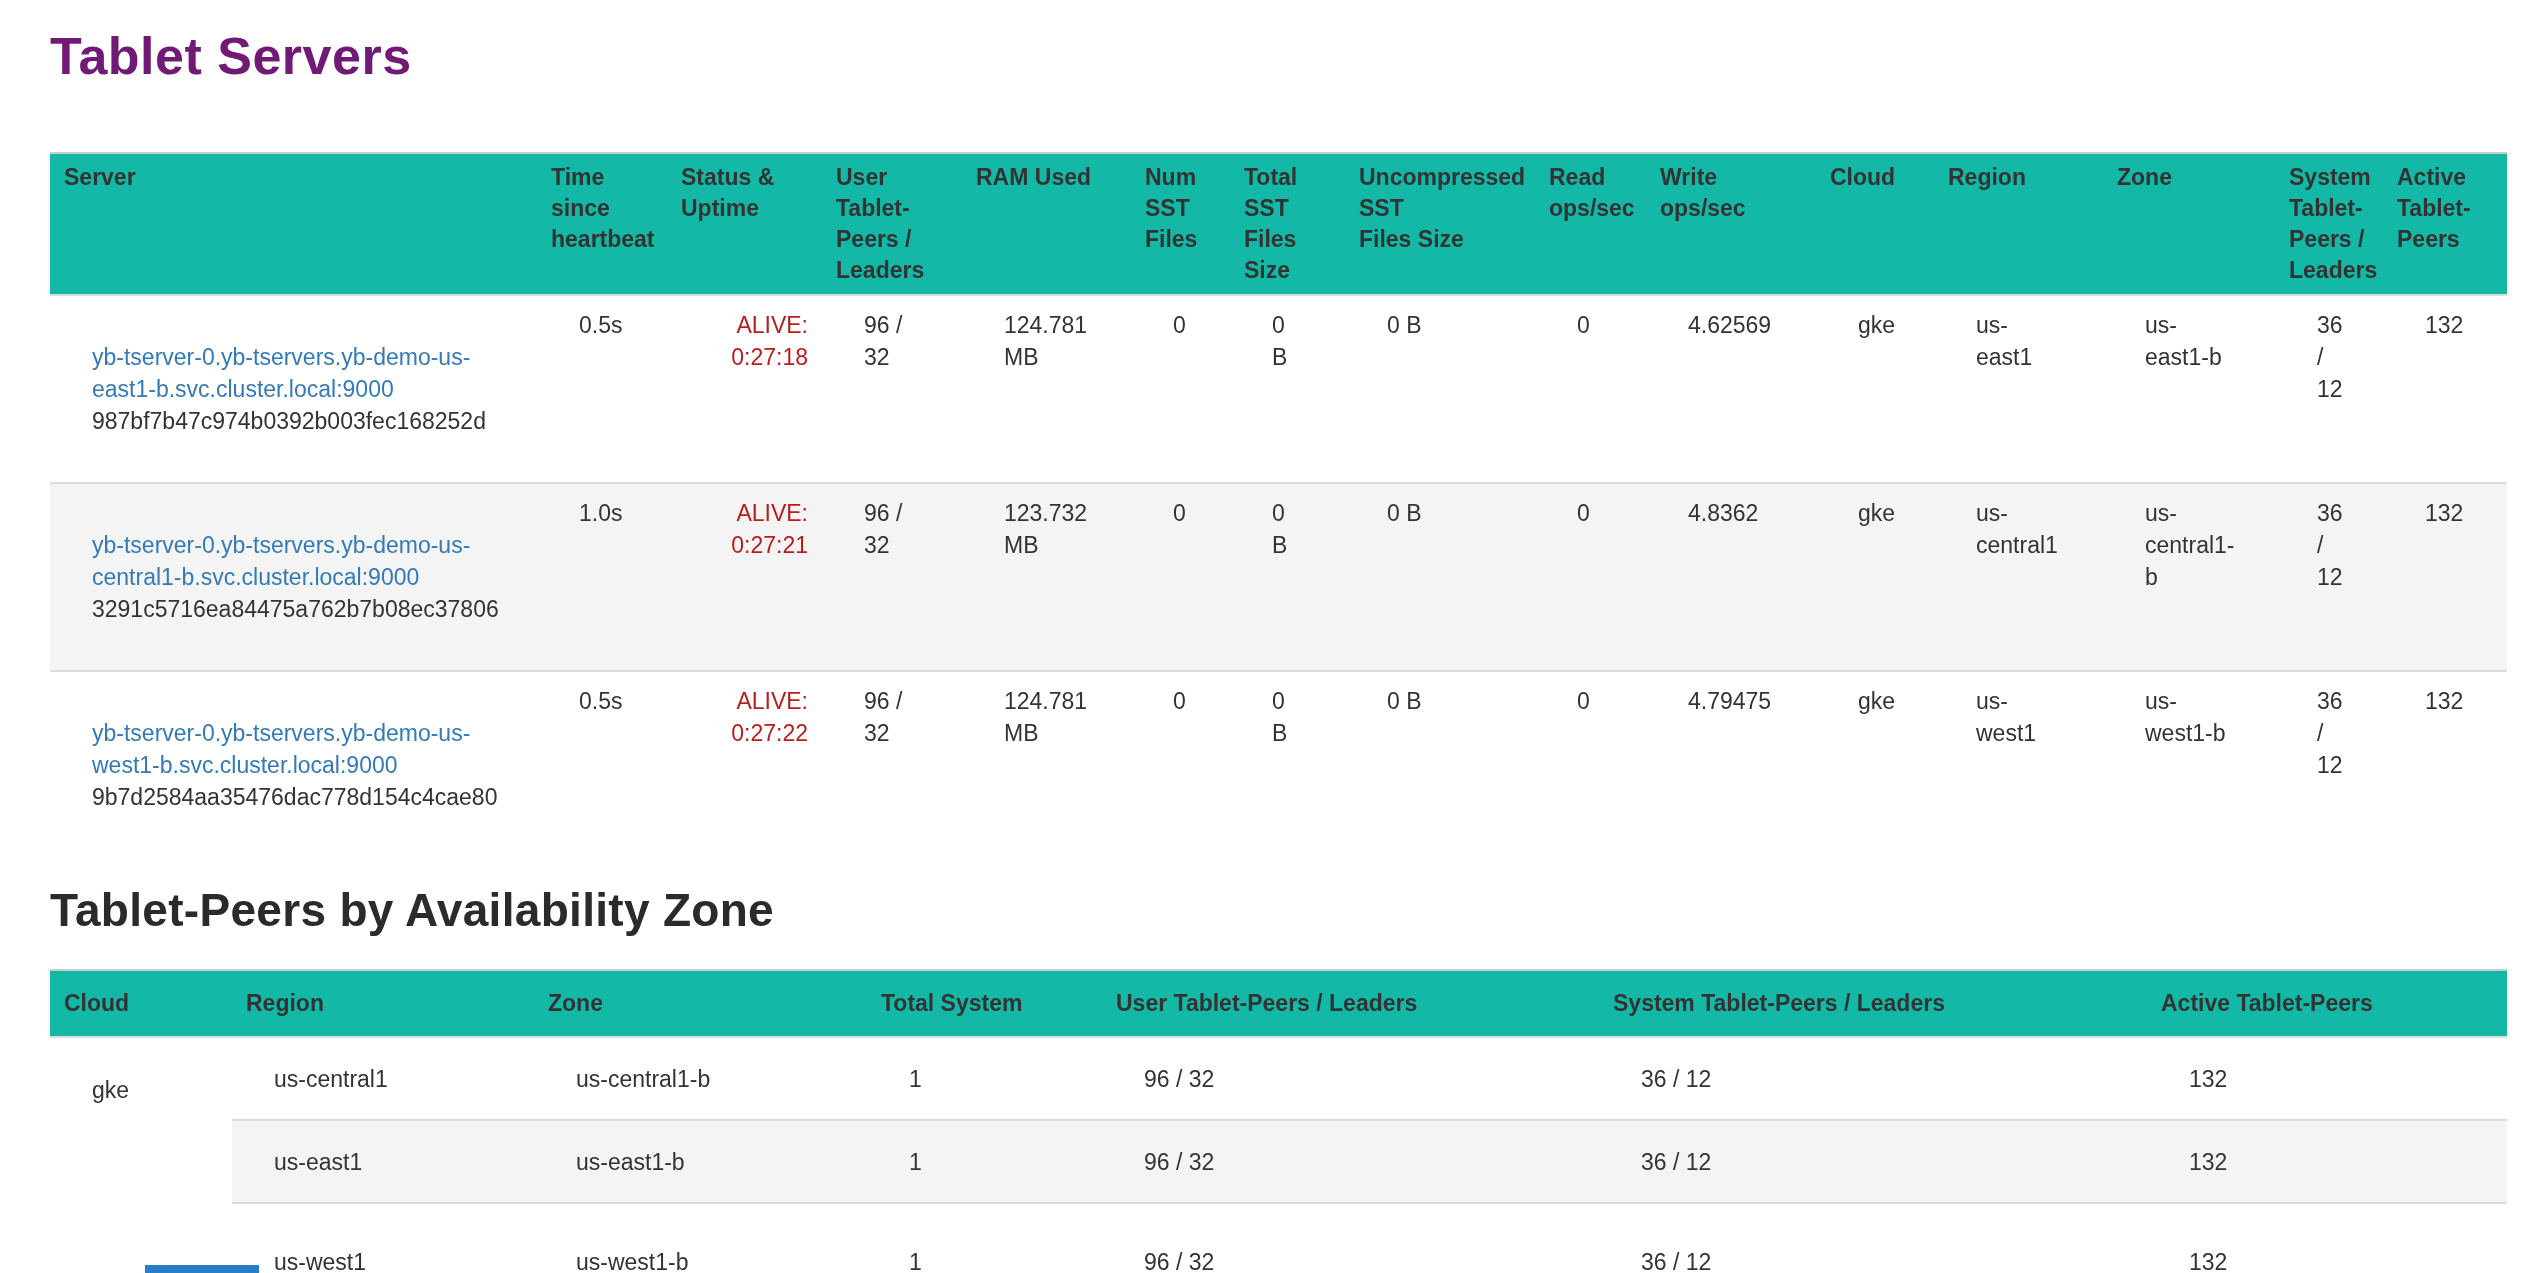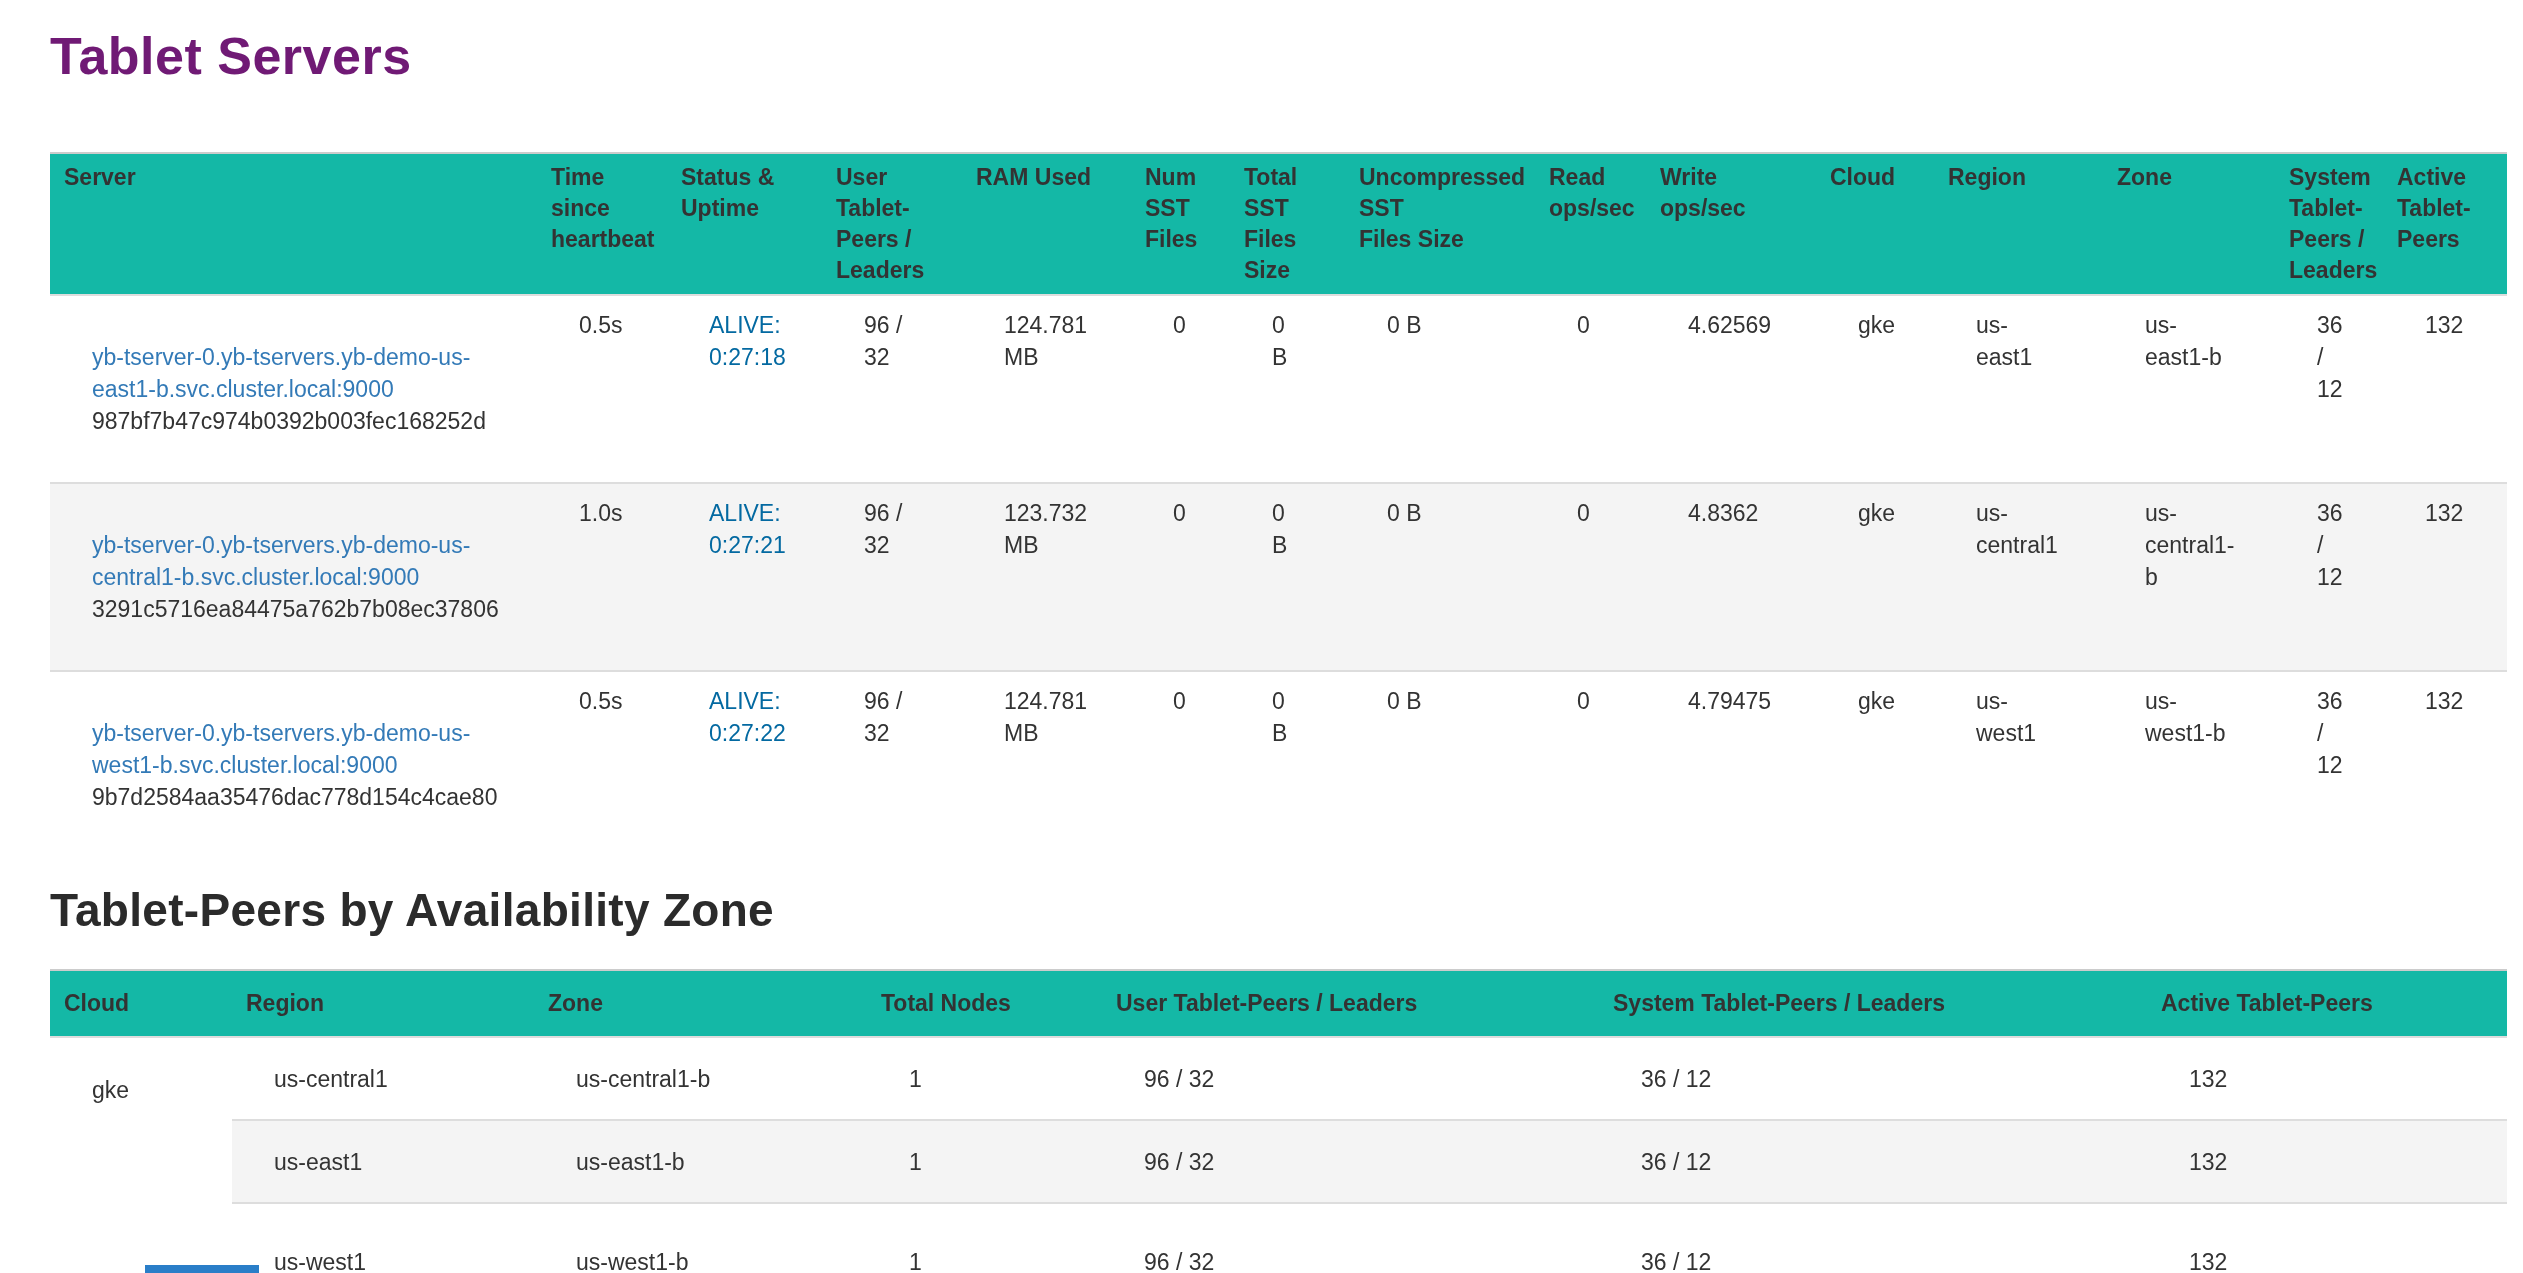--- a/index.html
+++ b/index.html
@@ -29,21 +29,21 @@
   
   #tservers td { vertical-align: top; }
   #tservers tr.row-a { height: 158px; }
   #tservers tr.row-b { height: 180px; }
   #tservers tr.row-c { height: 175px; }
   #tservers tr.striped td { background: #f4f4f4; }
   #tservers tr.data + tr.data td { border-top: 2px solid #dddddd; }
 
   a.server-link { color: #337ab7; text-decoration: none; cursor: pointer; }
   .uuid { color: #333333; }
-  .status-alive { color: #0369a1; }
+  .status-alive { color: #b91c1c; text-align: right; }
 
   
   #az td { vertical-align: middle; }
   #az tr.az-r1 { height: 83px; }
   #az tr.az-r2 { height: 83px; }
   #az tr.az-r3 { height: 117px; }
   #az td.cloud-span { vertical-align: top; padding-top: 36px; }
   #az tr.striped td { background: #f4f4f4; }
   #az tr.data + tr.data td { border-top: 2px solid #dddddd; }
 
@@ -216,21 +216,21 @@
         <col style="width:235px">
       <col style="width:497px">
         <col style="width:548px">
         <col style="width:360px">
     </colgroup>
     <tbody>
       <tr>
         <th style="padding:17px 14px">Cloud</th>
         <th style="padding:17px 14px">Region</th>
         <th style="padding:17px 14px">Zone</th>
-        <th style="padding:17px 14px">Total Nodes</th>
+        <th style="padding:17px 14px">Total System</th>
         <th style="padding:17px 14px">User Tablet-Peers / Leaders</th>
         <th style="padding:17px 14px">System Tablet-Peers / Leaders</th>
         <th style="padding:17px 14px">Active Tablet-Peers</th>
       </tr>
 
       <tr class="data az-r1">
         <td class="cloud-span" rowspan="3">gke</td>
         <td>us-central1</td>
         <td>us-central1-b</td>
         <td>1</td>

